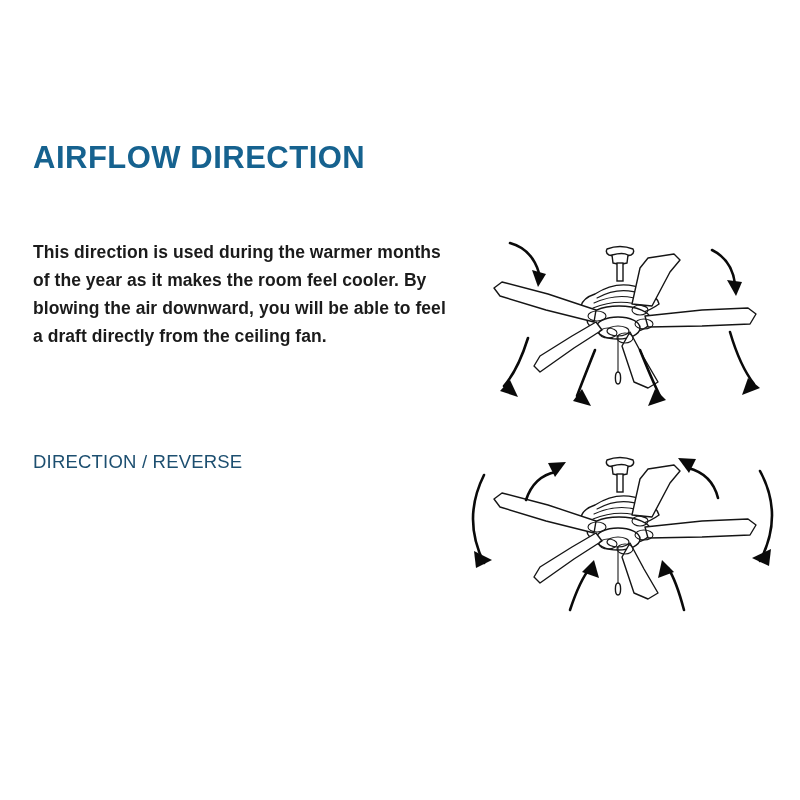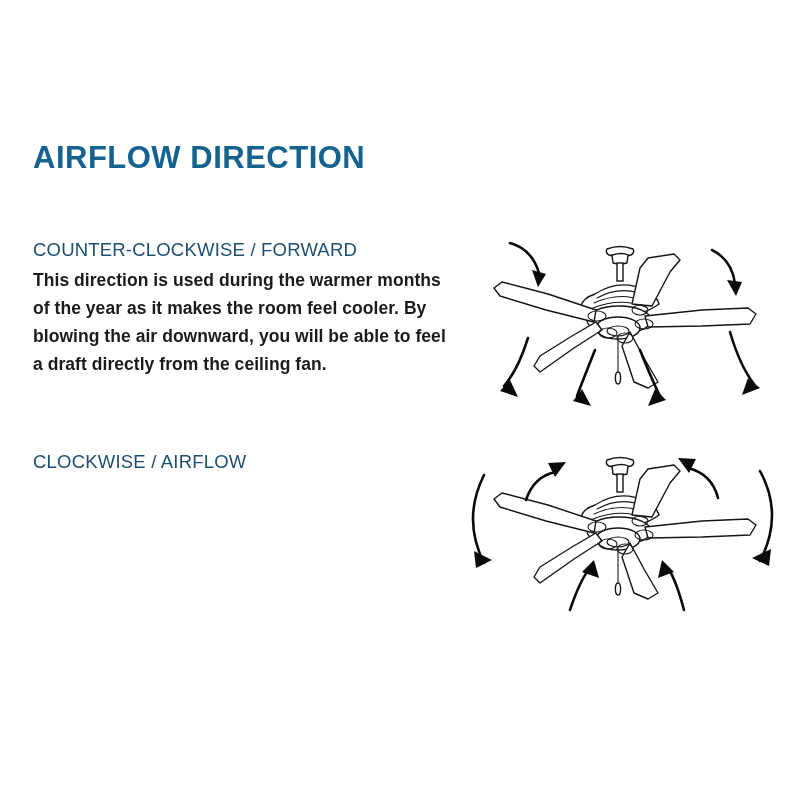--- a/index.html
+++ b/index.html
@@ -61,21 +61,20 @@
   .arrow-head { fill:#0a0a0a; stroke:none; }
 </style>
 </head>
 <body>
 
 <div id="page">
 
   <div class="page-title">AIRFLOW DIRECTION</div>
 
   <div class="text-col" id="section-1">
-    <div class="section-heading">COUNTER-CLOCKWISE / FORWARD</div>
     <div class="section-body">This direction is used during the warmer months of the year as it makes the room feel cooler. By blowing the air downward, you will be able to feel a draft directly from the ceiling fan.</div>
   </div>
 
   <div class="fan-figure" id="fan-forward">
     <svg viewBox="0 0 320 185" xmlns="http://www.w3.org/2000/svg">
 
       <g>
 
         <path class="hub" d="M145 17 q13 -5 26 0 q2 4 -2 6 q-11 3 -22 0 q-4 -2 -2 -6 Z"></path>
         <path class="hub" d="M150 23 q11 -3 16 0 l-1 8 q-7 2 -14 0 Z"></path>
@@ -127,21 +126,21 @@
         <path class="arrow-line" d="M178 118 q12 30 20 46"></path>
         <path class="arrow-head" d="M193 157 l11 11 l-18 6 Z"></path>
 
         <path class="arrow-line" d="M268 100 q10 34 24 52"></path>
         <path class="arrow-head" d="M286 146 l12 10 l-18 7 Z"></path>
       </g>
     </svg>
   </div>
 
   <div class="text-col" id="section-2">
-    <div class="section-heading">CLOCKWISE / AIRFLOW</div>
+    <div class="section-heading">DIRECTION / REVERSE</div>
   </div>
 
   <div class="fan-figure" id="fan-reverse">
     <svg viewBox="0 0 320 200" xmlns="http://www.w3.org/2000/svg">
 
       <g>
         <path class="hub" d="M145 32 q13 -5 26 0 q2 4 -2 6 q-11 3 -22 0 q-4 -2 -2 -6 Z"></path>
         <path class="hub" d="M150 38 q11 -3 16 0 l-1 8 q-7 2 -14 0 Z"></path>
         <rect class="hub" x="155" y="46" width="6" height="18"></rect>
         <path class="hub" d="M133 77 q25 -16 50 -4 q12 6 14 14 q-16 12 -42 12 q-26 0 -36 -10 q2 -8 14 -12 Z"></path>

